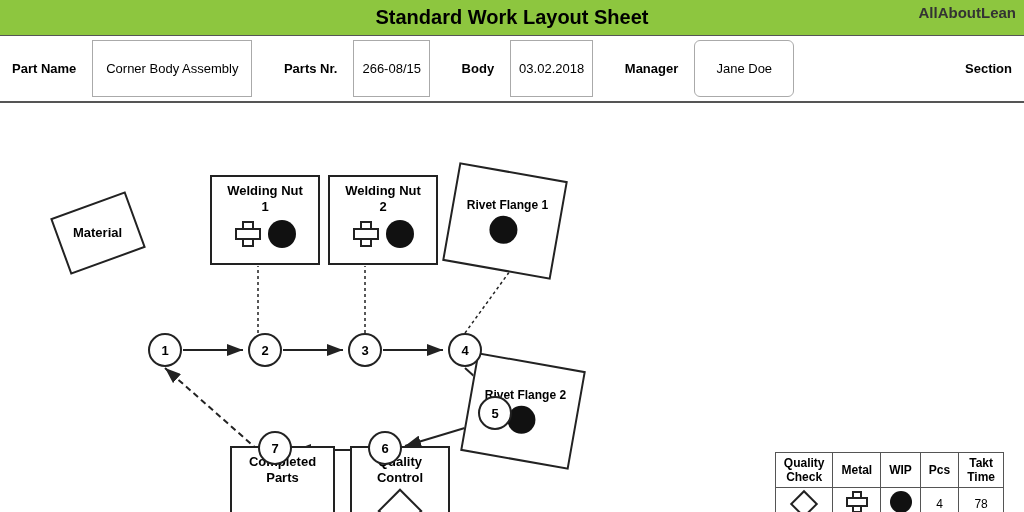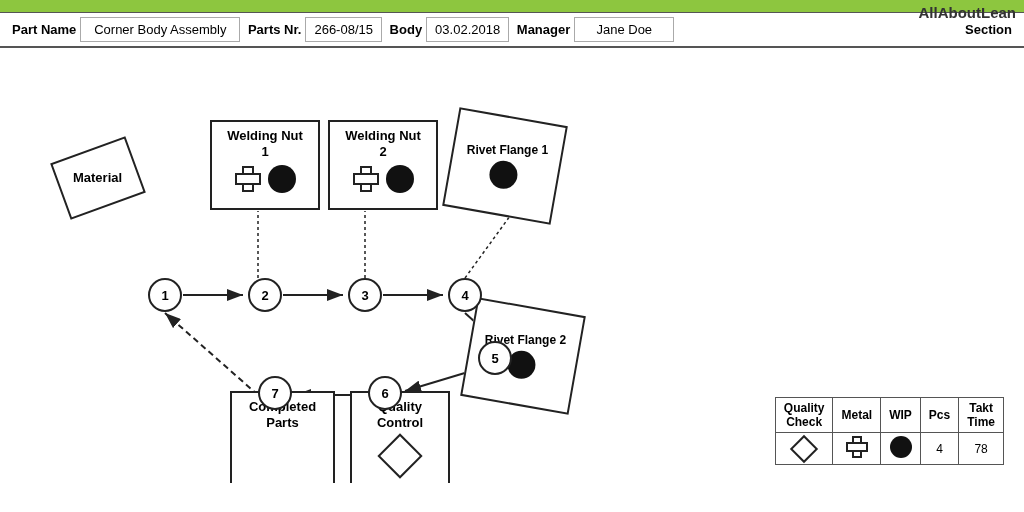--- a/index.html
+++ b/index.html
@@ -30,30 +30,30 @@
     }
 
     
     #info-row {
       display: flex;
       align-items: center;
       border-bottom: 2px solid #555;
       padding: 4px 8px;
       background: #fff;
       font-size: 13px;
-      gap: 0;
+      gap: 12px;
     }
     .info-label {
       font-weight: bold;
       padding: 0 4px;
       white-space: nowrap;
     }
     .info-value {
       border: 1px solid #aaa;
-      padding: 4px 8px;
+      padding: 20px 8px;
       min-width: 60px;
       text-align: center;
       white-space: nowrap;
     }
     .info-spacer { flex: 1; }
 
     
     #main-canvas {
       position: relative;
       width: 1024px;
@@ -118,35 +118,36 @@
       border-radius: 50%;
       background: #111;
       display: inline-block;
     }
 
   </style>
 </head>
 <body>
 
 <div id="header-title" style="position:relative;">
+  <span>Standard Work Layout Sheet</span>
   <span id="header-logo">AllAboutLean</span>
 </div>
 
 <div id="info-row">
   <span class="info-label">Part Name</span>
   <span class="info-value" style="min-width:160px;">Corner Body Assembly</span>
   &nbsp;
   <span class="info-label">Parts Nr.</span>
   <span class="info-value">266-08/15</span>
   &nbsp;
   <span class="info-label">Body</span>
   <span class="info-value">03.02.2018</span>
   &nbsp;
   <span class="info-label">Manager</span>
-  <span class="info-value" style="min-width:100px;">Jane Doe</span>
+  <span class="info-value" style="min-width:100px;border-radius:6px;">Jane Doe</span>
   <span class="info-spacer"></span>
   <span class="info-label">Section</span>
 </div>
 
 <div id="main-canvas">
 
   <svg id="canvas-svg" xmlns="http://www.w3.org/2000/svg">
     <defs>
       <marker id="arrowhead" markerWidth="8" markerHeight="6" refX="8" refY="3" orient="auto">
         <polygon points="0 0, 8 3, 0 6" fill="#222"></polygon>

